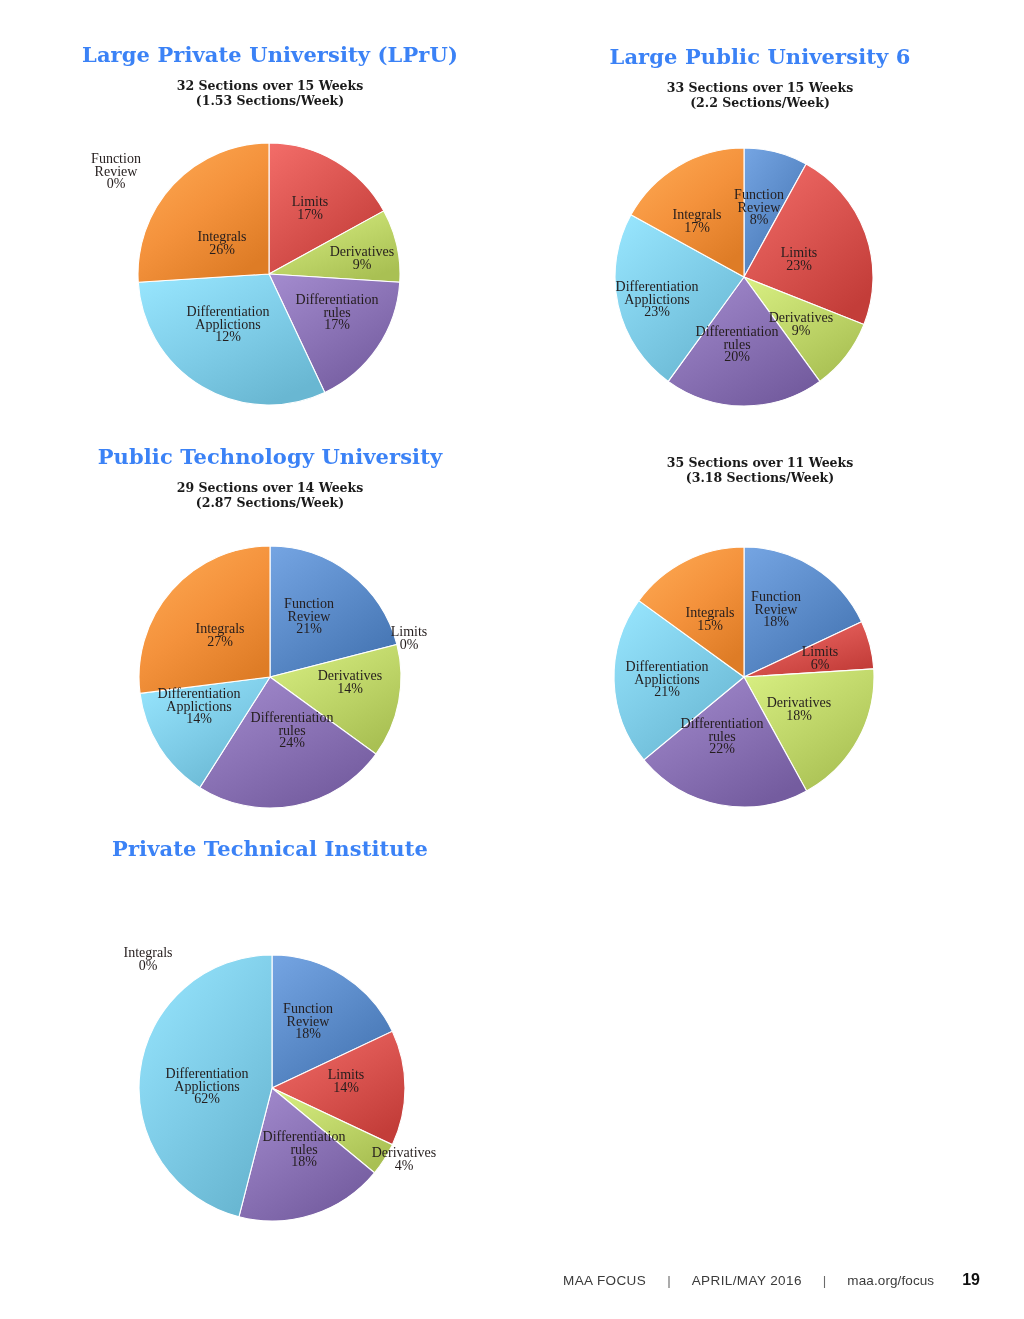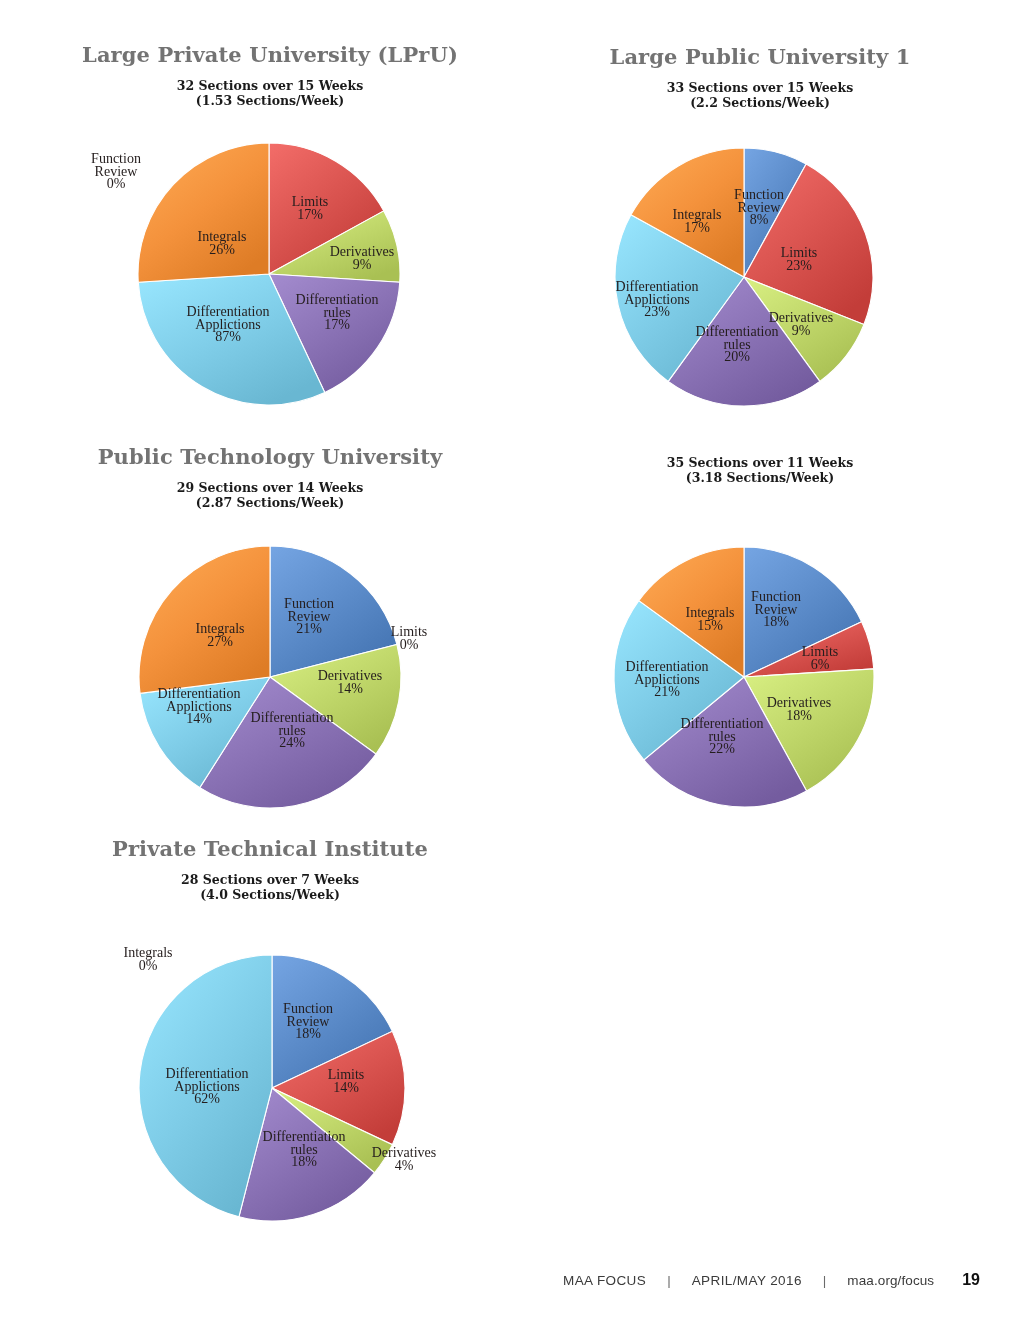--- a/index.html
+++ b/index.html
@@ -15,21 +15,21 @@
   .page{position:relative;width:1024px;height:1319px;}
 
   
   .panel{position:absolute;}
   .panel-title{
     text-align:center;
     font-family:"DejaVu Serif", serif;
     font-weight:bold;
     font-size:21px;
     letter-spacing:.1px;
-    color:#737373;
+    color:#3b82f6;
     white-space:nowrap;
   }
   .panel-sub{
     text-align:center;
     font-family:"DejaVu Serif", serif;
     font-weight:bold;
     font-size:12.5px;
     line-height:15px;
     color:#1a1a1a;
     margin-top:11px;
@@ -73,21 +73,21 @@
 
   <div class="panel" id="panel-lpru" style="left:60px;top:42px;width:420px;">
     <div class="panel-title">Large Private University (LPrU)</div>
     <div class="panel-sub">
       <div>32 Sections over 15 Weeks</div>
       <div>(1.53 Sections/Week)</div>
     </div>
   </div>
 
   <div class="panel" id="panel-lpu1" style="left:560px;top:44px;width:400px;">
-    <div class="panel-title">Large Public University 1</div>
+    <div class="panel-title">Large Public University 6</div>
     <div class="panel-sub">
       <div>33 Sections over 15 Weeks</div>
       <div>(2.2 Sections/Week)</div>
     </div>
   </div>
 
   <div class="panel" id="panel-ptu" style="left:60px;top:444px;width:420px;">
     <div class="panel-title">Public Technology University</div>
     <div class="panel-sub">
       <div>29 Sections over 14 Weeks</div>
@@ -97,24 +97,20 @@
 
   <div class="panel" id="panel-lpu2" style="left:560px;top:444px;width:400px;">
     <div class="panel-sub">
       <div>35 Sections over 11 Weeks</div>
       <div>(3.18 Sections/Week)</div>
     </div>
   </div>
 
   <div class="panel" id="panel-pti" style="left:60px;top:836px;width:420px;">
     <div class="panel-title">Private Technical Institute</div>
-    <div class="panel-sub">
-      <div>28 Sections over 7 Weeks</div>
-      <div>(4.0 Sections/Week)</div>
-    </div>
   </div>
 
   <div id="pie-layer">
       <svg width="1024" height="1319" style="position: absolute; left: 0px; top: 0px; pointer-events: none;">
         <defs>
           <linearGradient id="grad-lpru-0" x1="0" y1="0" x2="0.7" y2="1">
             <stop offset="0%" stop-color="#75a5e3"></stop>
             <stop offset="55%" stop-color="#5B8BC9"></stop>
             <stop offset="100%" stop-color="#4575b3"></stop>
           </linearGradient>
@@ -164,21 +160,21 @@
         <span class="pct">9%</span>
       </div>
       <div class="slice-label" style="left: 337px; top: 313px;">
         <span style="display: block;">Differentiation</span>
         <span style="display: block;">rules</span>
         <span class="pct">17%</span>
       </div>
       <div class="slice-label" style="left: 228px; top: 325px;">
         <span style="display: block;">Differentiation</span>
         <span style="display: block;">Applictions</span>
-        <span class="pct">87%</span>
+        <span class="pct">12%</span>
       </div>
       <div class="slice-label" style="left: 222px; top: 244px;">
         <span style="display: block;">Integrals</span>
         <span class="pct">26%</span>
       </div>
       <svg width="1024" height="1319" style="position: absolute; left: 0px; top: 0px; pointer-events: none;">
         <defs>
           <linearGradient id="grad-lpu1-0" x1="0" y1="0" x2="0.7" y2="1">
             <stop offset="0%" stop-color="#75a5e3"></stop>
             <stop offset="55%" stop-color="#5B8BC9"></stop>

